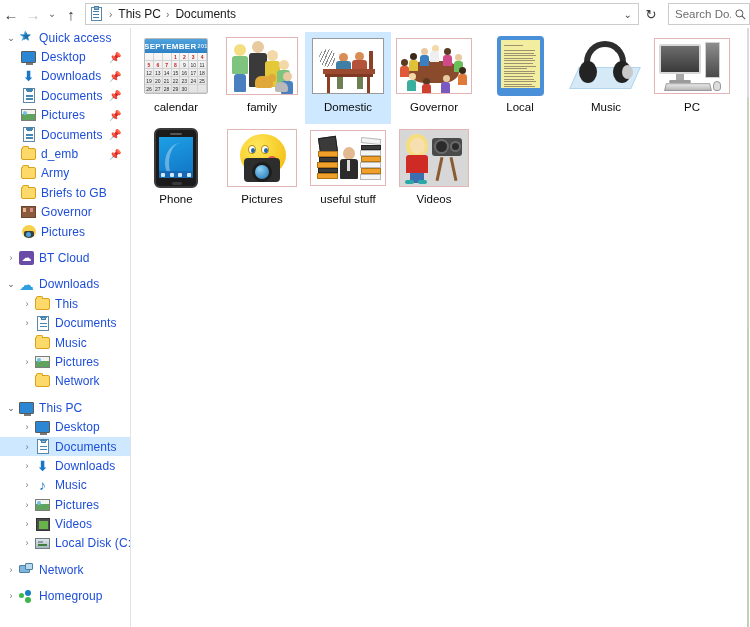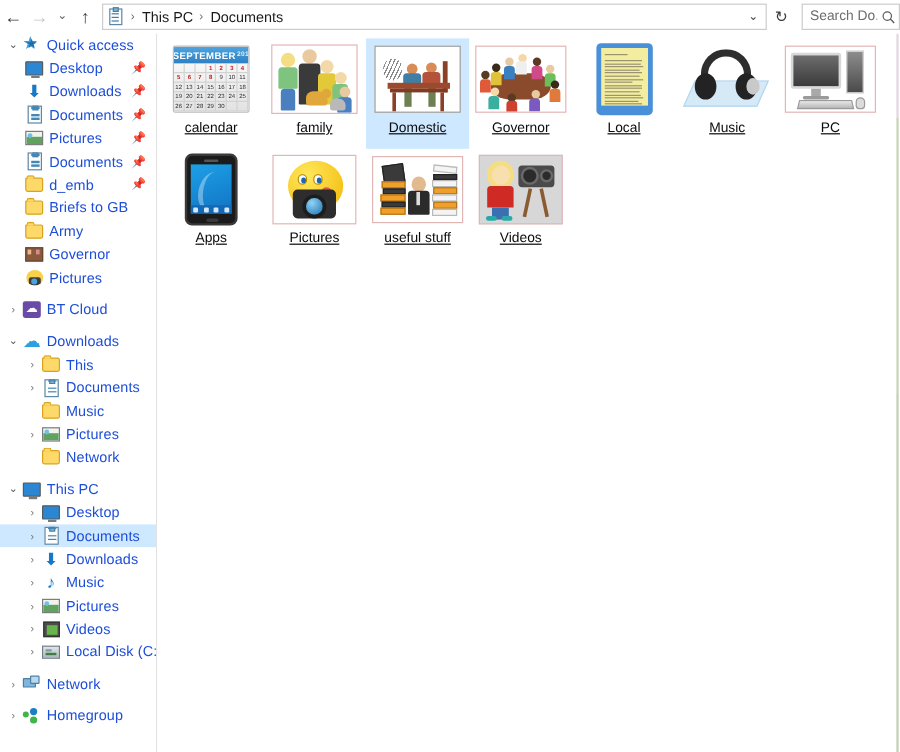--- a/index.html
+++ b/index.html
@@ -106,21 +106,21 @@
   .ico-thumb-pic:before{content:"";position:absolute;left:2px;bottom:0px;width:10px;height:7px;background:#3d3d3d;border-radius:2px;}
   .ico-thumb-pic:after{content:"";position:absolute;left:4px;bottom:1px;width:5px;height:5px;border-radius:50%;background:#4aa3dd;}
 
   
   .grid{position:absolute;left:0;top:0;width:618px;padding:4px 0 0 2px;box-sizing:border-box;}
   .row{display:flex;align-items:flex-start;}
   .tile{width:86px;height:92px;margin:0 0 0 0;padding:3px 0 0 0;box-sizing:border-box;
         display:flex;flex-direction:column;align-items:center;position:relative;}
   .tile.selected{background:#cde8ff;}
   .thumbwrap{width:78px;height:62px;display:flex;align-items:center;justify-content:center;position:relative;}
-  .tilelabel{margin-top:4px;font-size:11.5px;color:#0b0b0b;text-align:center;line-height:13px;white-space:nowrap;text-decoration:underline;}
+  .tilelabel{margin-top:4px;font-size:11.5px;color:#0b0b0b;text-align:center;line-height:13px;white-space:nowrap;}
 
   
   .cal{width:64px;height:56px;background:#fff;border:1px solid #bcbcbc;box-sizing:border-box;position:relative;overflow:hidden;border-radius:2px;}
   .cal .hd{height:14px;background:linear-gradient(#4fa3dd,#2d80c4);color:#fff;font-size:8px;font-weight:bold;
            display:flex;align-items:center;padding-left:3px;letter-spacing:.3px;justify-content:center;}
   .cal .hd em{font-style:normal;font-size:5.5px;margin-left:1px;opacity:.85;}
   .cal .gridc{position:absolute;left:0;top:14px;right:0;bottom:0;background:linear-gradient(#f7f7f7,#e2e2e2);
                display:grid;grid-template-columns:repeat(7,1fr);grid-auto-rows:1fr;}
   .cal .gridc span{font-size:5px;display:flex;align-items:center;justify-content:center;color:#2b2b2b;border-right:1px solid #d2d2d2;border-bottom:1px solid #d2d2d2;}
   .cal .gridc span.r{color:#c0241f;font-weight:bold;}
@@ -322,27 +322,27 @@
         <span class="nodeicon">
             <span class="ico-folder"></span>
           </span>
         <span class="nodelabel">d_emb</span>
         <span class="pin">📌</span>
       </div>
       <div class="node indent2">
         <span class="nodeicon">
             <span class="ico-folder"></span>
           </span>
+        <span class="nodelabel">Army</span>
+      </div>
+      <div class="node indent2">
+        <span class="nodeicon">
+            <span class="ico-folder"></span>
+          </span>
         <span class="nodelabel">Briefs to GB</span>
-      </div>
-      <div class="node indent2">
-        <span class="nodeicon">
-            <span class="ico-folder"></span>
-          </span>
-        <span class="nodelabel">Army</span>
       </div>
       <div class="node indent2">
         <span class="nodeicon">
             <span class="ico-thumb-gov"></span>
           </span>
         <span class="nodelabel">Governor</span>
       </div>
       <div class="node indent2">
         <span class="nodeicon">
             <span class="ico-thumb-pic"></span>
@@ -704,21 +704,21 @@
                 <div class="scr"></div>
                 <div class="bar">
                     <i></i>
                     <i></i>
                     <i></i>
                     <i></i>
                   </div>
                 <div class="hb"></div>
               </div>
             </div>
-            <div class="tilelabel">Apps</div>
+            <div class="tilelabel">Phone</div>
           </div>
 
           <div class="tile">
             <div class="thumbwrap">
               <div class="picsm">
                 <div class="face"></div>
                 <div class="eye l">
                     <i></i>
                   </div>
                 <div class="eye r">

